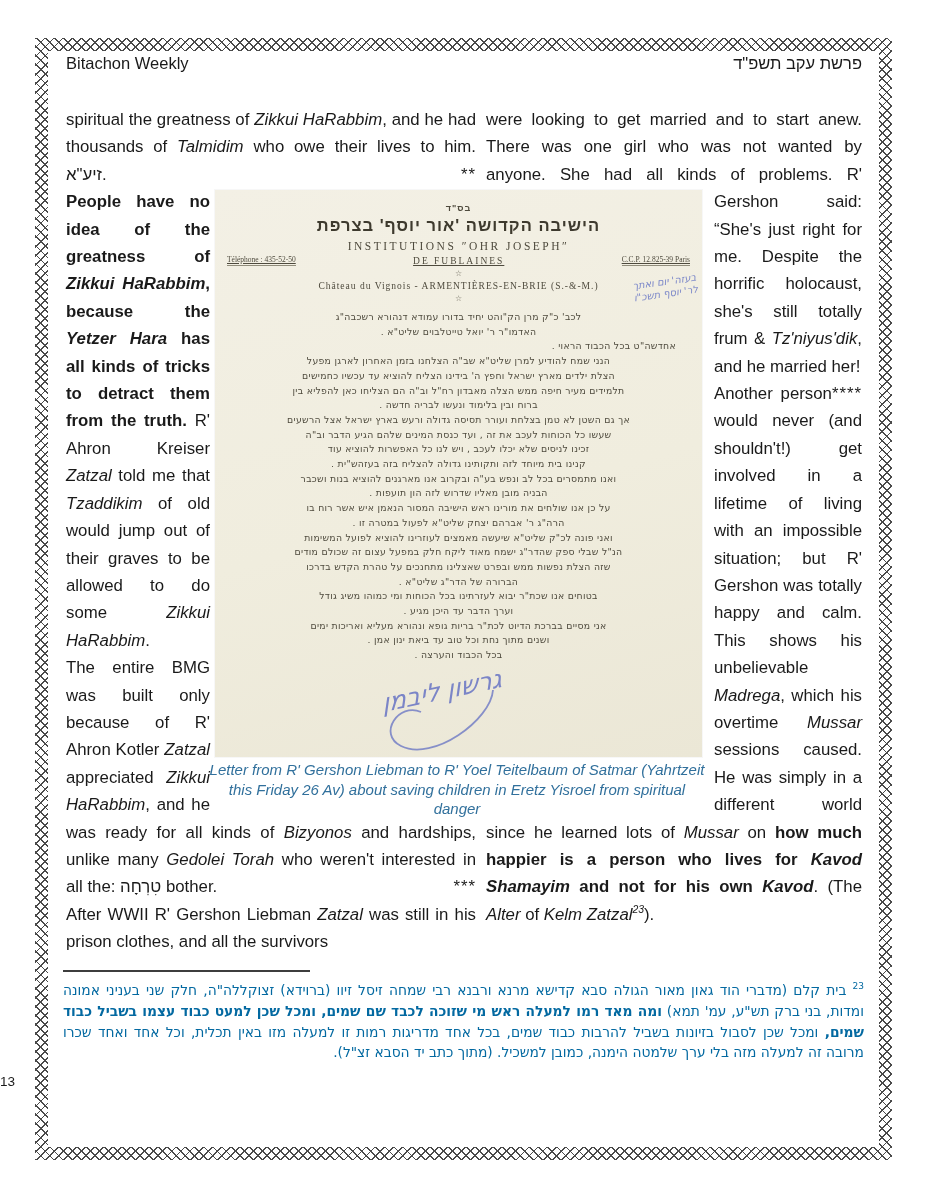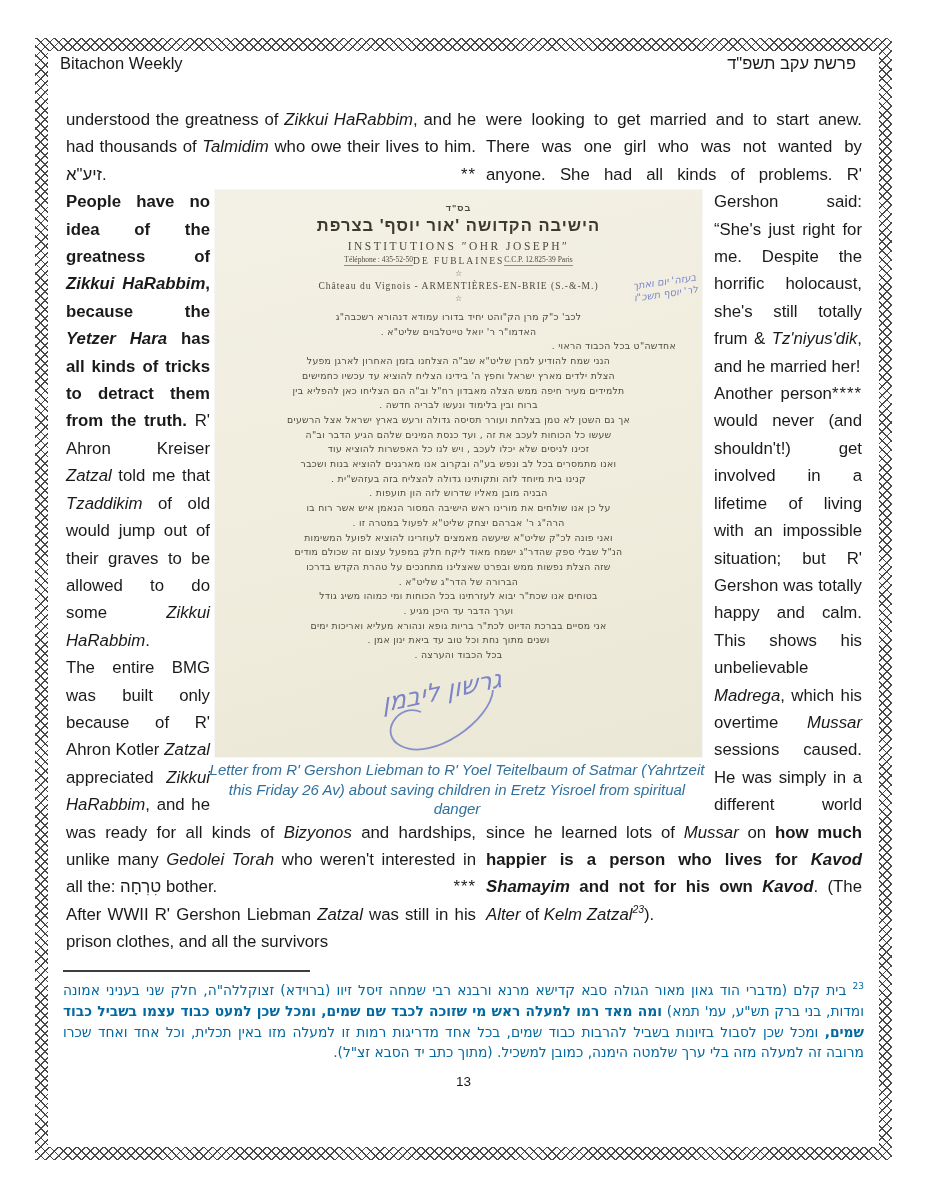--- a/index.html
+++ b/index.html
@@ -5,21 +5,21 @@
   html,body{margin:0;padding:0;background:#fff;}
   .page{position:relative;width:927px;height:1200px;background:#ffffff;overflow:hidden;
         font-family:"Liberation Sans","DejaVu Sans",sans-serif;color:#1a1a1a;}
   
   .frame{position:absolute;left:35px;top:38px;width:857px;height:1122px;
          background-image:
            repeating-linear-gradient(45deg,#4a4a4a 0px,#4a4a4a 1.3px,transparent 1.3px,transparent 6.4px),
            repeating-linear-gradient(135deg,#4a4a4a 0px,#4a4a4a 1.3px,transparent 1.3px,transparent 6.4px);}
   .frame-inner{position:absolute;inset:13px;background:#ffffff;}
   
-  .hdr{position:absolute;top:54px;left:60px;width:796px;display:flex;justify-content:space-between;font-size:16.5px;}
+  .hdr{position:absolute;top:54px;left:66px;width:796px;display:flex;justify-content:space-between;font-size:16.5px;}
   
   .cols{position:absolute;top:106px;left:66px;width:796px;display:flex;gap:10px;
         font-size:16.8px;line-height:27.4px;}
   .col-l{width:410px;}
   .col-r{width:376px;}
   .para{margin:0;text-align:justify;}
   .jl{text-align-last:justify;}
   .mt{}
   .spacer-r{float:right;width:266px;height:608px;}
   .spacer-l{float:left;width:228px;height:614px;}
@@ -27,21 +27,21 @@
   .i{font-style:italic;}
   .sup{vertical-align:super;font-size:0.62em;line-height:0;}
   .stars{float:right;letter-spacing:1px;}
   
   .letter{position:absolute;left:215px;top:190px;width:487px;height:567px;
           background:linear-gradient(165deg,#f3f0e5 0%,#f0edde 55%,#ebe7d6 100%);
           color:#4e4a3d;box-shadow:0 0 0 1px rgba(0,0,0,0.03);}
   .l-bsd{text-align:center;font-size:9px;font-weight:bold;padding-top:13px;letter-spacing:1px;}
   .l-title{text-align:center;font-size:16.5px;font-weight:bold;margin-top:3px;letter-spacing:1px;color:#3e3a2e;direction:rtl;}
   .l-inst{text-align:center;font-family:"Liberation Serif","DejaVu Serif",serif;font-weight:normal;font-size:11.5px;letter-spacing:2.5px;margin-top:5px;}
-  .l-row{display:flex;justify-content:center;align-items:flex-end;padding:3px 12px 0;}
+  .l-row{display:flex;justify-content:space-between;align-items:flex-end;padding:3px 12px 0;text-decoration:underline;}
   .l-tel,.l-ccp{font-size:7.5px;font-family:"Liberation Serif","DejaVu Serif",serif;border-bottom:1px solid #918d7c;padding-bottom:1px;}
   .l-def{font-family:"Liberation Serif","DejaVu Serif",serif;font-size:9.5px;letter-spacing:2px;}
   .l-star{text-align:center;font-size:8px;margin-top:3px;color:#6b675a;}
   .l-chateau{text-align:center;font-family:"Liberation Serif","DejaVu Serif",serif;font-size:9.5px;letter-spacing:1px;margin-top:3px;}
   .l-body{direction:rtl;font-size:9.3px;line-height:14.7px;padding:7px 26px 0;letter-spacing:.3px;
           font-family:"DejaVu Sans",sans-serif;}
   .lline{text-align:center;white-space:nowrap;}
   .al-r{text-align:right;}
   .al-c{text-align:center;}
   .hand-note{position:absolute;right:4px;top:86px;direction:rtl;text-align:center;
@@ -52,39 +52,39 @@
   .l-flourish{position:absolute;left:118px;top:492px;}
   
   .caption{position:absolute;left:204px;top:760px;width:506px;text-align:center;
            font-style:italic;font-size:15px;line-height:19.5px;color:#31709c;}
   
   .footnote{position:absolute;left:63px;top:970px;width:801px;}
   .fn-rule{width:247px;height:2px;background:#3d3d3d;margin-bottom:8px;}
   .fn-text{direction:rtl;text-align:justify;font-size:13.8px;line-height:20.8px;margin:0;
            font-family:"DejaVu Sans",sans-serif;color:#0369a1;}
   .fn-ref{font-size:9px;vertical-align:super;line-height:0;}
-  .pagenum{position:absolute;top:1074px;left:0;width:100%;text-align:center;font-size:13.5px;}
+  .pagenum{position:absolute;top:1074px;left:0;width:100%;text-align:left;font-size:13.5px;}
 </style>
 </head>
 <body>
 
 <div class="page">
 
   <div class="frame">
     <div class="frame-inner"></div>
   </div>
 
   <div class="hdr">
     <div>Bitachon Weekly</div>
     <div dir="rtl">פרשת עקב תשפ"ד</div>
   </div>
 
   <div class="cols">
     <div class="col-l">
-      <p class="para jl"><span>understood the greatness of </span><span class="i">Zikkui HaRabbim</span><span>, and he had thousands of </span><span class="i">Talmidim</span><span> who owe their lives to him. זיע"א. </span><span class="stars">**</span></p>
+      <p class="para jl"><span>spiritual the greatness of </span><span class="i">Zikkui HaRabbim</span><span>, and he had thousands of </span><span class="i">Talmidim</span><span> who owe their lives to him. זיע"א. </span><span class="stars">**</span></p>
       <div class="spacer-r"></div>
       <p class="para"><span class="b">People have no idea of the greatness of </span><span class="b i">Zikkui HaRabbim</span><span class="b">, because the </span><span class="b i">Yetzer Hara</span><span class="b"> has all kinds of tricks to detract them from the truth. </span><span>R' Ahron Kreiser </span><span class="i">Zatzal</span><span> told me that </span><span class="i">Tzaddikim</span><span> of old would jump out of their graves to be allowed to do some </span><span class="i">Zikkui HaRabbim</span><span>.</span></p>
       <p class="para"><span>The entire BMG was built only because of R' Ahron Kotler </span><span class="i">Zatzal</span><span> appreciated </span><span class="i">Zikkui HaRabbim</span><span>, and he was ready for all kinds of </span><span class="i">Bizyonos</span><span> and hardships, unlike many </span><span class="i">Gedolei Torah</span><span> who weren't interested in all the: טִרְחָה bother. </span><span class="stars">***</span></p>
       <p class="para mt"><span>After WWII R' Gershon Liebman </span><span class="i">Zatzal</span><span> was still in his prison clothes, and all the survivors</span></p>
     </div>
     <div class="col-r">
       <p class="para jl"><span>were looking to get married and to start anew. There was one girl who was not wanted by anyone. She had all kinds of problems. R'</span></p>
       <div class="spacer-l"></div>
       <p class="para"><span>Gershon said: “She's just right for me. Despite the horrific holocaust, she's still totally frum &amp; </span><span class="i">Tz'niyus'dik</span><span>, and he married her! </span><span class="stars">****</span></p>
       <p class="para"><span>Another person would never (and shouldn't!) get involved in a lifetime of living with an impossible situation; but R' Gershon was totally happy and calm. This shows his unbelievable </span><span class="i">Madrega</span><span>, which his overtime </span><span class="i">Mussar</span><span> sessions caused. He was simply in a different world since he learned lots of </span><span class="i">Mussar</span><span> on </span><span class="b">how much happier is a person who lives for </span><span class="b i">Kavod Shamayim</span><span class="b"> and not for his own </span><span class="b i">Kavod</span><span>. (The </span><span class="i">Alter</span><span> of </span><span class="i">Kelm Zatzal</span><span class="i sup">23</span><span>).</span></p>
@@ -111,22 +111,22 @@
       <div class="lline al-c">לכב' כ"ק מרן הק"והט יחיד בדורו עמודא דנהורא רשכבה"ג</div>
         <div class="lline al-c">האדמו"ר ר' יואל טייטלבוים שליט"א .</div>
         <div class="lline al-r">אחדשה"ט בכל הכבוד הראוי .</div>
         <div class="lline">הנני שמח להודיע למרן שליט"א  שב"ה הצלחנו בזמן האחרון לארגן מפעל</div>
         <div class="lline">הצלת ילדים מארץ ישראל וחפץ ה' בידינו הצליח להוציא עד עכשיו כחמישים</div>
         <div class="lline">תלמידים מעיר חיפה ממש הצלה מאבדון רח"ל וב"ה הם הצליחו כאן להפליא בין</div>
         <div class="lline al-c">ברוח ובין בלימוד ונעשו לבריה חדשה .</div>
         <div class="lline">אך גם השטן לא טמן בצלחת ועורר תסיסה גדולה ורעש בארץ ישראל אצל הרשעים</div>
         <div class="lline">שעשו כל הכוחות לעכב את זה ,  ועד כנסת המינים שלהם הגיע הדבר  וב"ה</div>
         <div class="lline al-c">זכינו לניסים שלא יכלו לעכב ,  ויש לנו כל האפשרות להוציא עוד</div>
+        <div class="lline al-c">קנינו בית מיוחד לזה ותקותינו גדולה להצליח בזה בעזהש"ית .</div>
         <div class="lline">ואנו מתמסרים בכל לב ונפש בע"ה ובקרוב אנו מארגנים להוציא בנות ושכבר</div>
-        <div class="lline al-c">קנינו בית מיוחד לזה ותקותינו גדולה להצליח בזה בעזהש"ית .</div>
         <div class="lline al-c">הבניה מובן מאליו שדרוש לזה הון תועפות .</div>
         <div class="lline">על כן אנו שולחים את מורינו ראש הישיבה המסור הנאמן איש אשר רוח בו</div>
         <div class="lline al-c">הרה"ג ר' אברהם יצחק שליט"א לפעול במטרה זו .</div>
         <div class="lline">ואני פונה לכ"ק שליט"א שיעשה מאמצים לעוזרינו להוציא לפועל המשימות</div>
         <div class="lline">הנ"ל שבלי ספק שהדר"ג ישמח מאוד ליקח חלק במפעל עצום זה שכולם מודים</div>
         <div class="lline">שזה הצלת נפשות ממש   ובפרט שאצלינו מתחנכים על טהרת הקדש בדרכו</div>
         <div class="lline al-c">הברורה של הדר"ג שליט"א .</div>
         <div class="lline">בטוחים אנו שכת"ר יבוא לעזרתינו בכל הכוחות ומי כמוהו משיג גודל</div>
         <div class="lline al-c">וערך  הדבר עד היכן מגיע .</div>
         <div class="lline">אני מסיים  בברכת הדיוט לכת"ר בריות גופא ונהורא מעליא  ואריכות ימים</div>

